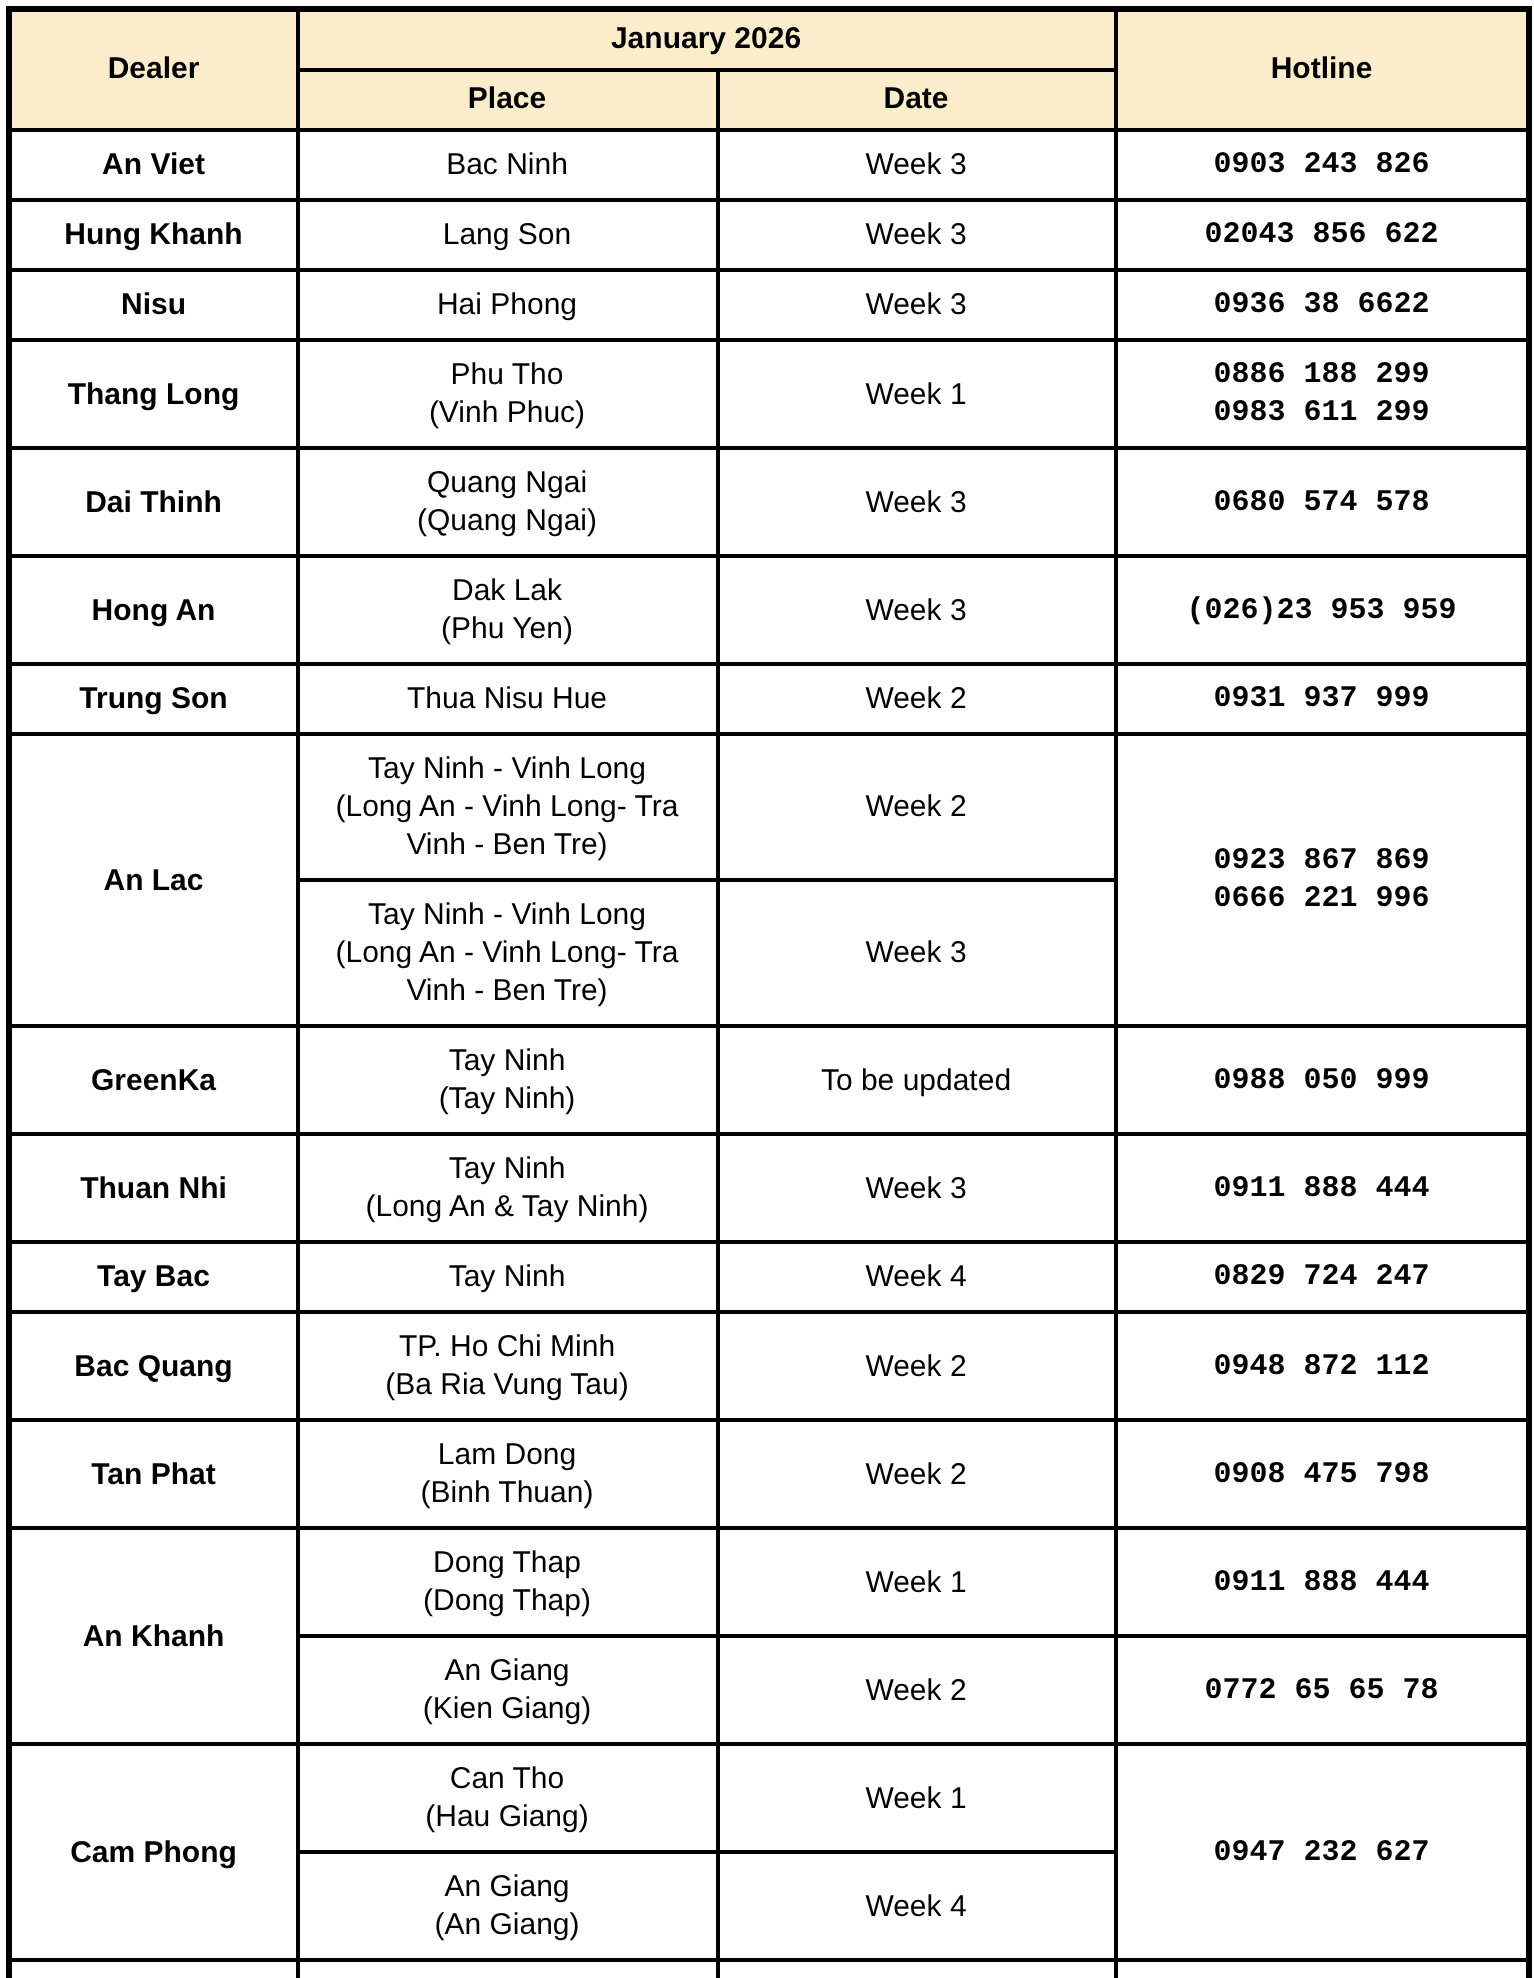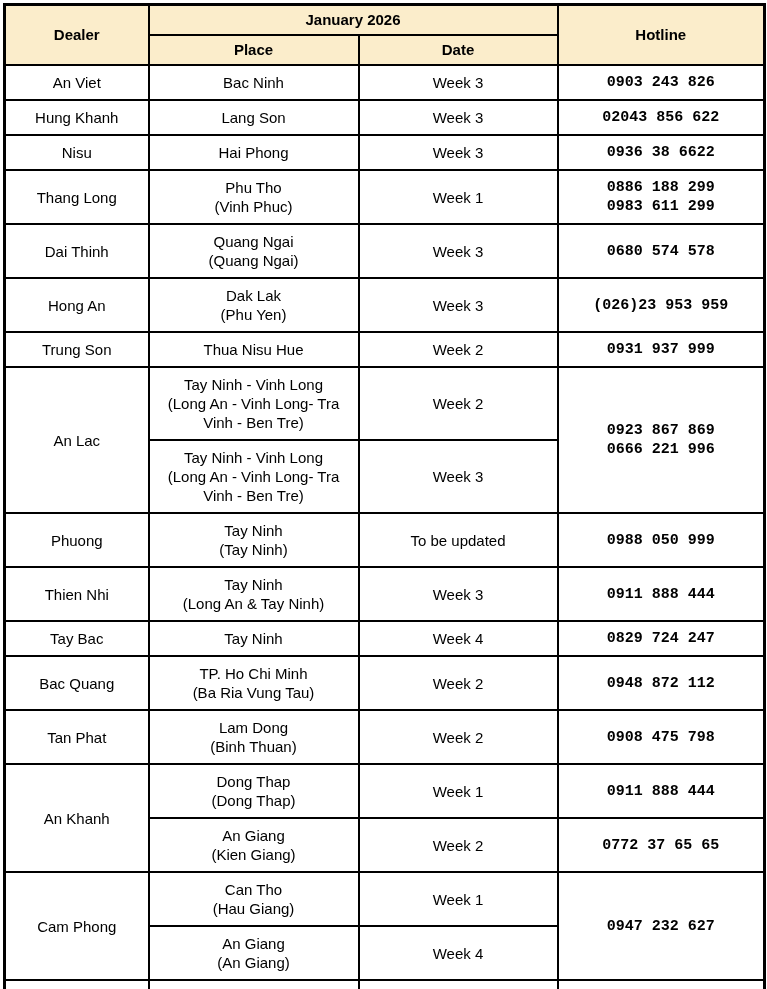--- a/index.html
+++ b/index.html
@@ -32,21 +32,21 @@
     white-space: pre-line;
     overflow: hidden;
   }
   table.schedule thead th {
     background: var(--header-bg, #fbedcb);
     font-weight: bold;
     padding: 4px 9px;
     line-height: 20px;
   }
   td.dealer {
-    font-weight: normal;
+    font-weight: bold;
   }
   td.hotline {
     font-weight: bold;
     font-family: Liberation Mono, monospace;
   }
 </style>
 </head>
 <body>
 
 <div class="page">
@@ -124,28 +124,28 @@
           <td class="hotline" rowspan="2">0923 867 869
 0666 221 996</td>
         </tr>
         <tr>
           <td class="place">Tay Ninh - Vinh Long
 (Long An - Vinh Long- Tra
 Vinh - Ben Tre)</td>
           <td class="date">Week 3</td>
         </tr>
         <tr>
-          <td class="dealer">Phuong</td>
+          <td class="dealer">GreenKa</td>
           <td class="place">Tay Ninh
 (Tay Ninh)</td>
           <td class="date">To be updated</td>
           <td class="hotline">0988 050 999</td>
         </tr>
         <tr>
-          <td class="dealer">Thien Nhi</td>
+          <td class="dealer">Thuan Nhi</td>
           <td class="place">Tay Ninh
 (Long An &amp; Tay Ninh)</td>
           <td class="date">Week 3</td>
           <td class="hotline">0911 888 444</td>
         </tr>
         <tr>
           <td class="dealer">Tay Bac</td>
           <td class="place">Tay Ninh</td>
           <td class="date">Week 4</td>
           <td class="hotline">0829 724 247</td>
@@ -168,21 +168,21 @@
           <td class="dealer" rowspan="2">An Khanh</td>
           <td class="place">Dong Thap
 (Dong Thap)</td>
           <td class="date">Week 1</td>
           <td class="hotline">0911 888 444</td>
         </tr>
         <tr>
           <td class="place">An Giang
 (Kien Giang)</td>
           <td class="date">Week 2</td>
-          <td class="hotline">0772 37 65 65</td>
+          <td class="hotline">0772 65 65 78</td>
         </tr>
         <tr>
           <td class="dealer" rowspan="2">Cam Phong</td>
           <td class="place">Can Tho
 (Hau Giang)</td>
           <td class="date">Week 1</td>
           <td class="hotline" rowspan="2">0947 232 627</td>
         </tr>
         <tr>
           <td class="place">An Giang

